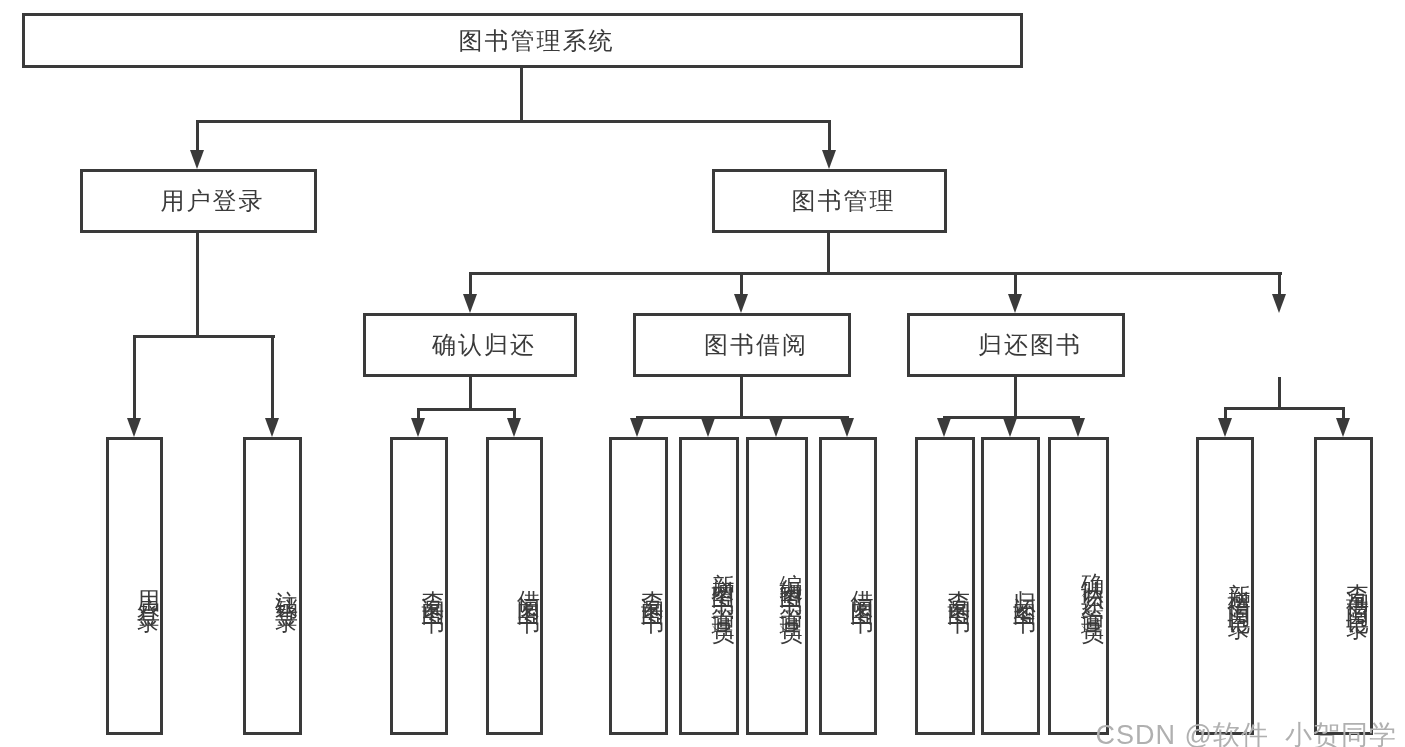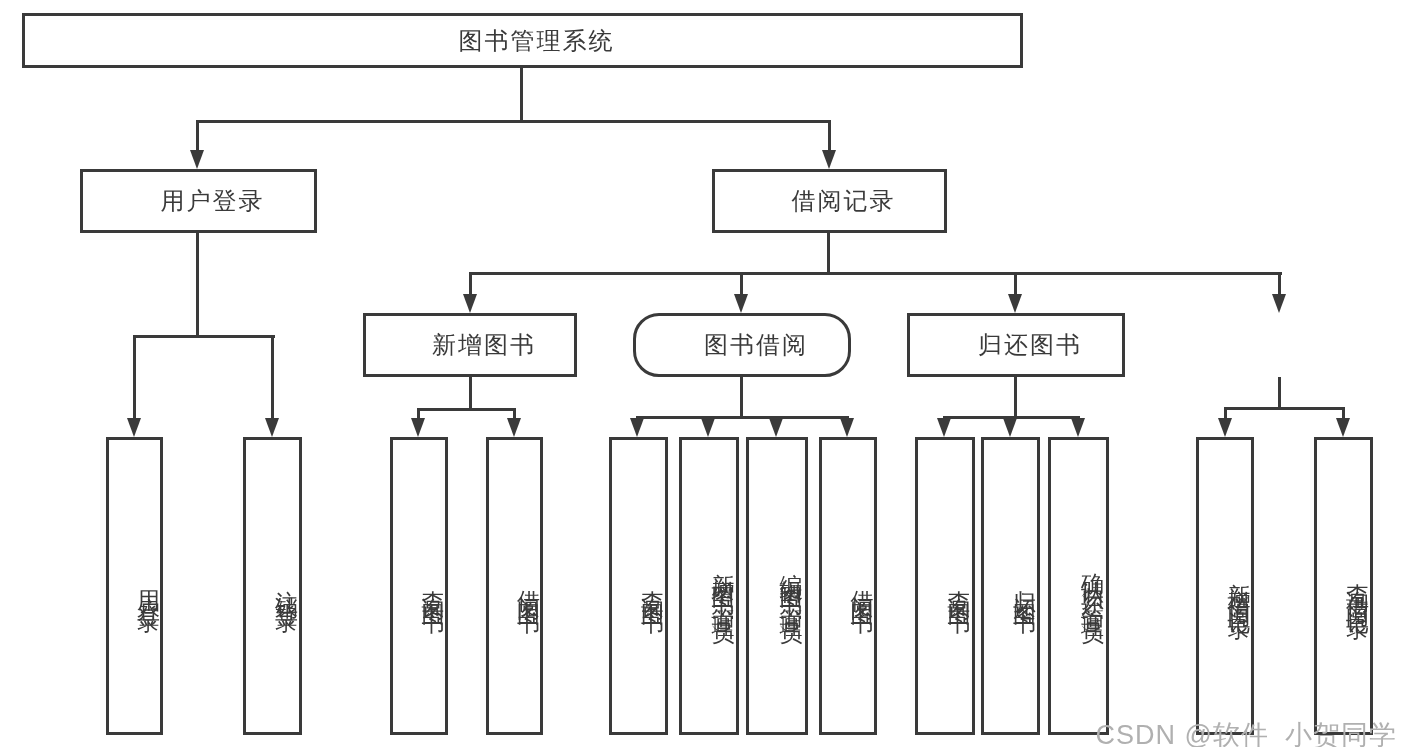--- a/index.html
+++ b/index.html
@@ -73,21 +73,21 @@
   <div class="hline" style="left:196px; top:120px; width:635px;"></div>
   <div class="vline" style="left:196px; top:120px; height:33px;"></div>
   <div class="tri" style="left:190px; top:150px;"></div>
   <div class="vline" style="left:828px; top:120px; height:33px;"></div>
   <div class="tri" style="left:822px; top:150px;"></div>
 
   <div class="box box-h" style="left:80px; top:169px; width:237px; height:64px;">
     <span>用户登录</span>
   </div>
   <div class="box box-h" style="left:712px; top:169px; width:235px; height:64px;">
-    <span>借阅记录</span>
+    <span>图书管理</span>
   </div>
 
   <div class="vline" style="left:196px; top:233px; height:102px;"></div>
   <div class="hline" style="left:133px; top:335px; width:142px;"></div>
   <div class="vline" style="left:133px; top:335px; height:85px;"></div>
   <div class="tri" style="left:127px; top:418px;"></div>
   <div class="vline" style="left:271px; top:335px; height:85px;"></div>
   <div class="tri" style="left:265px; top:418px;"></div>
 
   <div class="vline" style="left:827px; top:233px; height:39px;"></div>
@@ -95,23 +95,23 @@
   <div class="vline" style="left:469px;  top:272px; height:25px;"></div>
   <div class="tri" style="left:463px;  top:294px;"></div>
   <div class="vline" style="left:740px;  top:272px; height:25px;"></div>
   <div class="tri" style="left:734px;  top:294px;"></div>
   <div class="vline" style="left:1014px; top:272px; height:25px;"></div>
   <div class="tri" style="left:1008px; top:294px;"></div>
   <div class="vline" style="left:1278px; top:272px; height:25px;"></div>
   <div class="tri" style="left:1272px; top:294px;"></div>
 
   <div class="box box-h" style="left:363px; top:313px; width:214px; height:64px;">
-    <span>新增图书</span>
+    <span>确认归还</span>
   </div>
-  <div class="box box-h" style="left:633px; top:313px; width:218px; height:64px;border-radius:26px;">
+  <div class="box box-h" style="left:633px; top:313px; width:218px; height:64px;">
     <span>图书借阅</span>
   </div>
   <div class="box box-h" style="left:907px; top:313px; width:218px; height:64px;">
     <span>归还图书</span>
   </div>
 
   <div class="vline" style="left:469px; top:377px; height:31px;"></div>
   <div class="hline" style="left:417px; top:408px; width:99px;"></div>
   <div class="vline" style="left:417px; top:408px; height:12px;"></div>
   <div class="tri" style="left:411px; top:418px;"></div>

